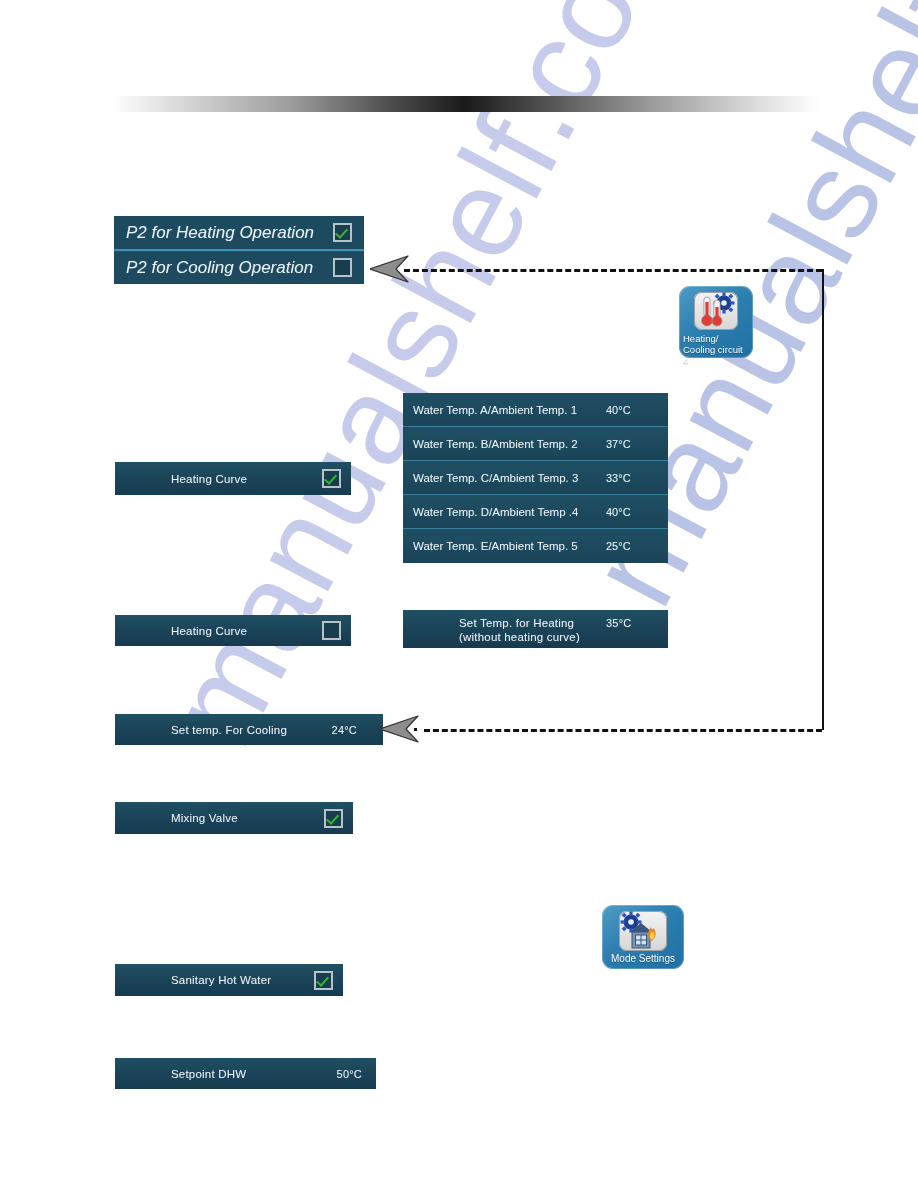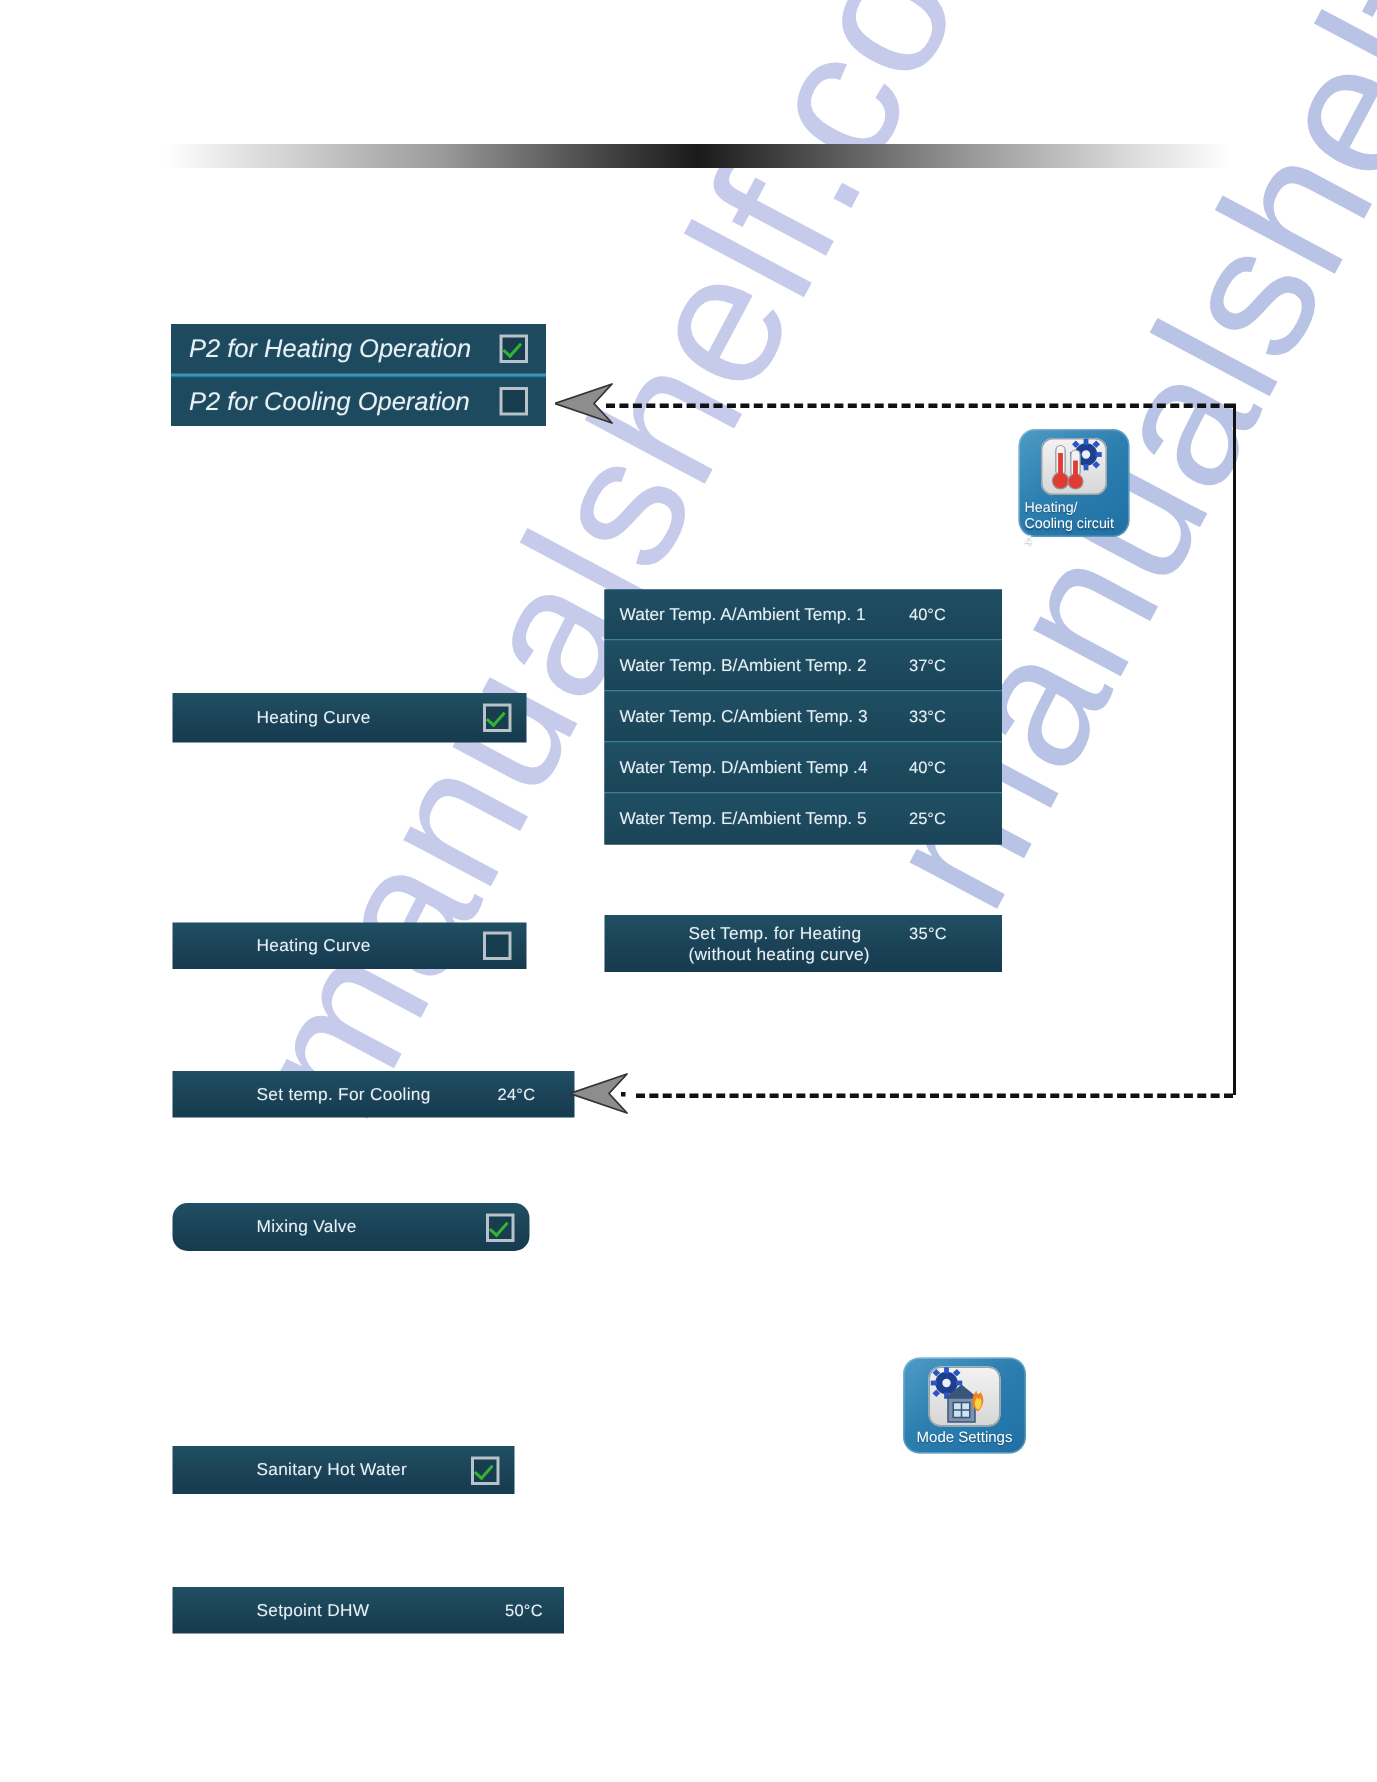--- a/index.html
+++ b/index.html
@@ -288,21 +288,21 @@
   <div class="ui-row with-gradient" style="left:115px; top:615px; width:236px; height:31px; align-items:center; padding:0 10px;">
     <span class="row-label">Heating Curve</span>
     <span class="cbx"></span>
   </div>
 
   <div class="ui-row with-gradient" style="left:115px; top:714px; width:268px; height:31px; align-items:center; padding:0 26px 0 10px;">
     <span class="row-label">Set temp. For Cooling</span>
     <span class="row-value">24°C</span>
   </div>
 
-  <div class="ui-row with-gradient" style="left:115px; top:802px; width:238px; height:32px; align-items:center; padding:0 10px;border-radius:10px;">
+  <div class="ui-row with-gradient" style="left:115px; top:802px; width:238px; height:32px; align-items:center; padding:0 10px;">
     <span class="row-label">Mixing Valve</span>
     <span class="cbx checked"></span>
   </div>
 
   <div class="ui-row with-gradient" style="left:115px; top:964px; width:228px; height:32px; align-items:center; padding:0 10px;">
     <span class="row-label">Sanitary Hot Water</span>
     <span class="cbx checked"></span>
   </div>
 
   <div class="ui-row with-gradient" style="left:115px; top:1058px; width:261px; height:31px; align-items:center; padding:0 14px 0 10px;">

